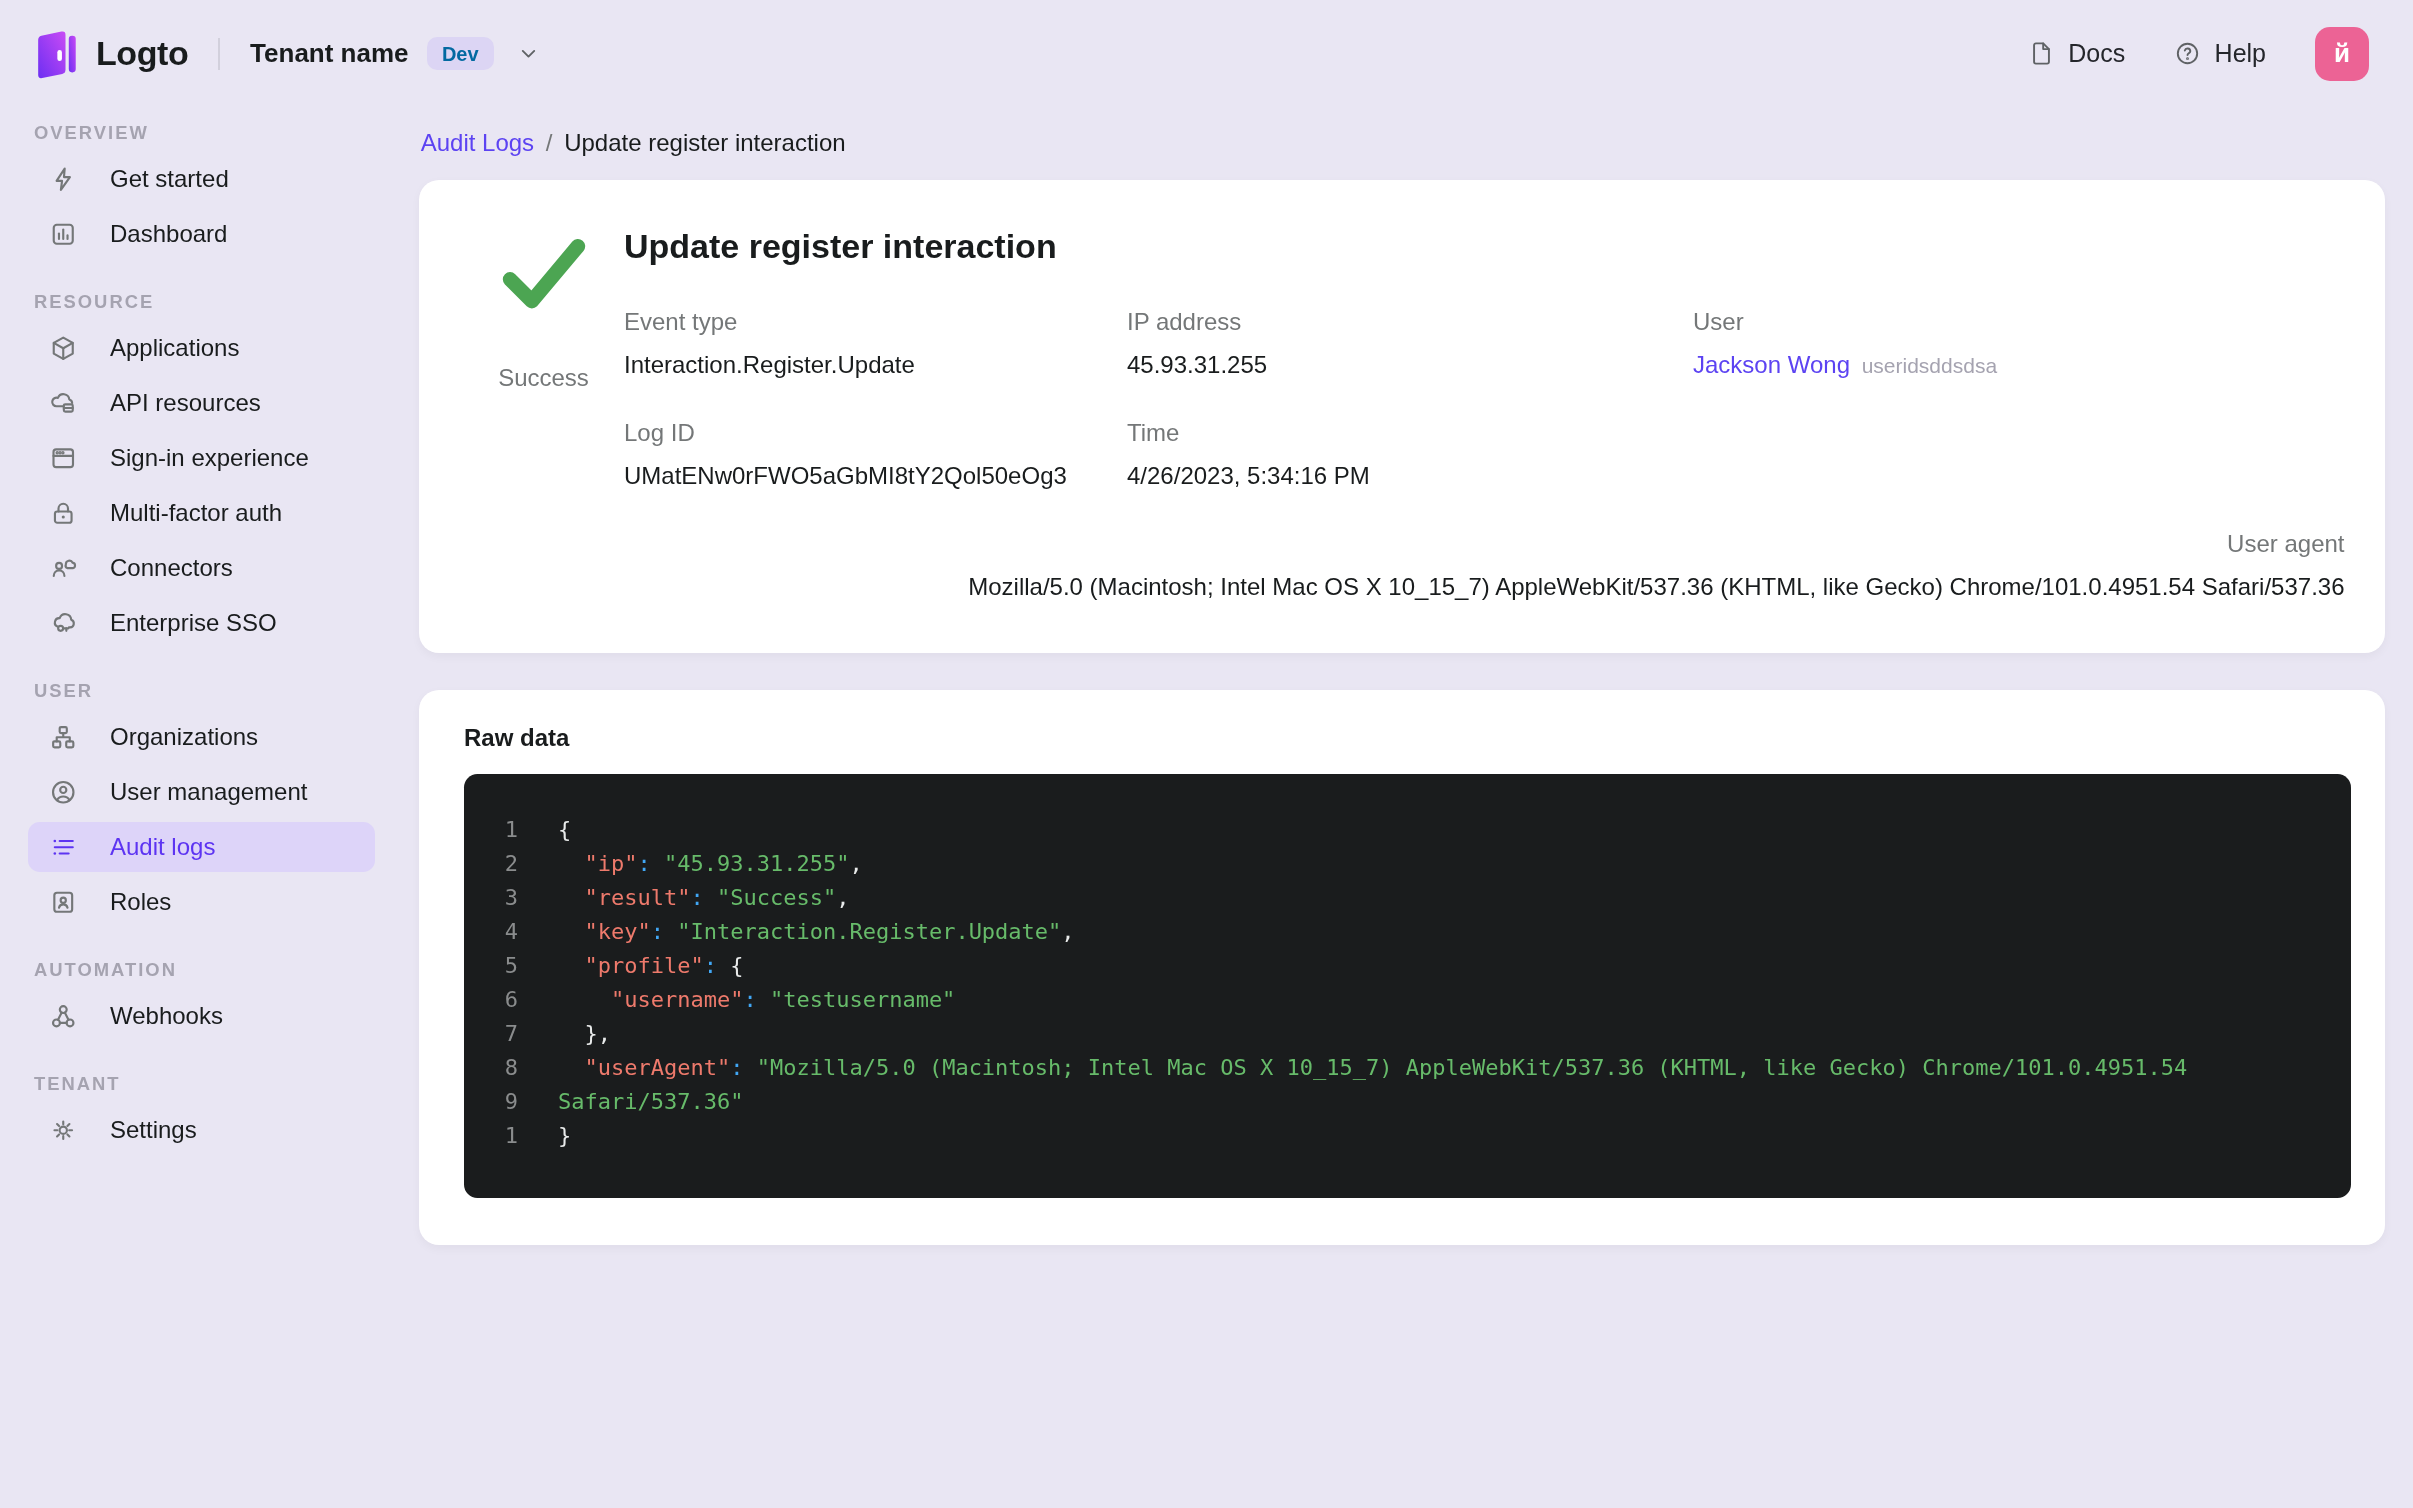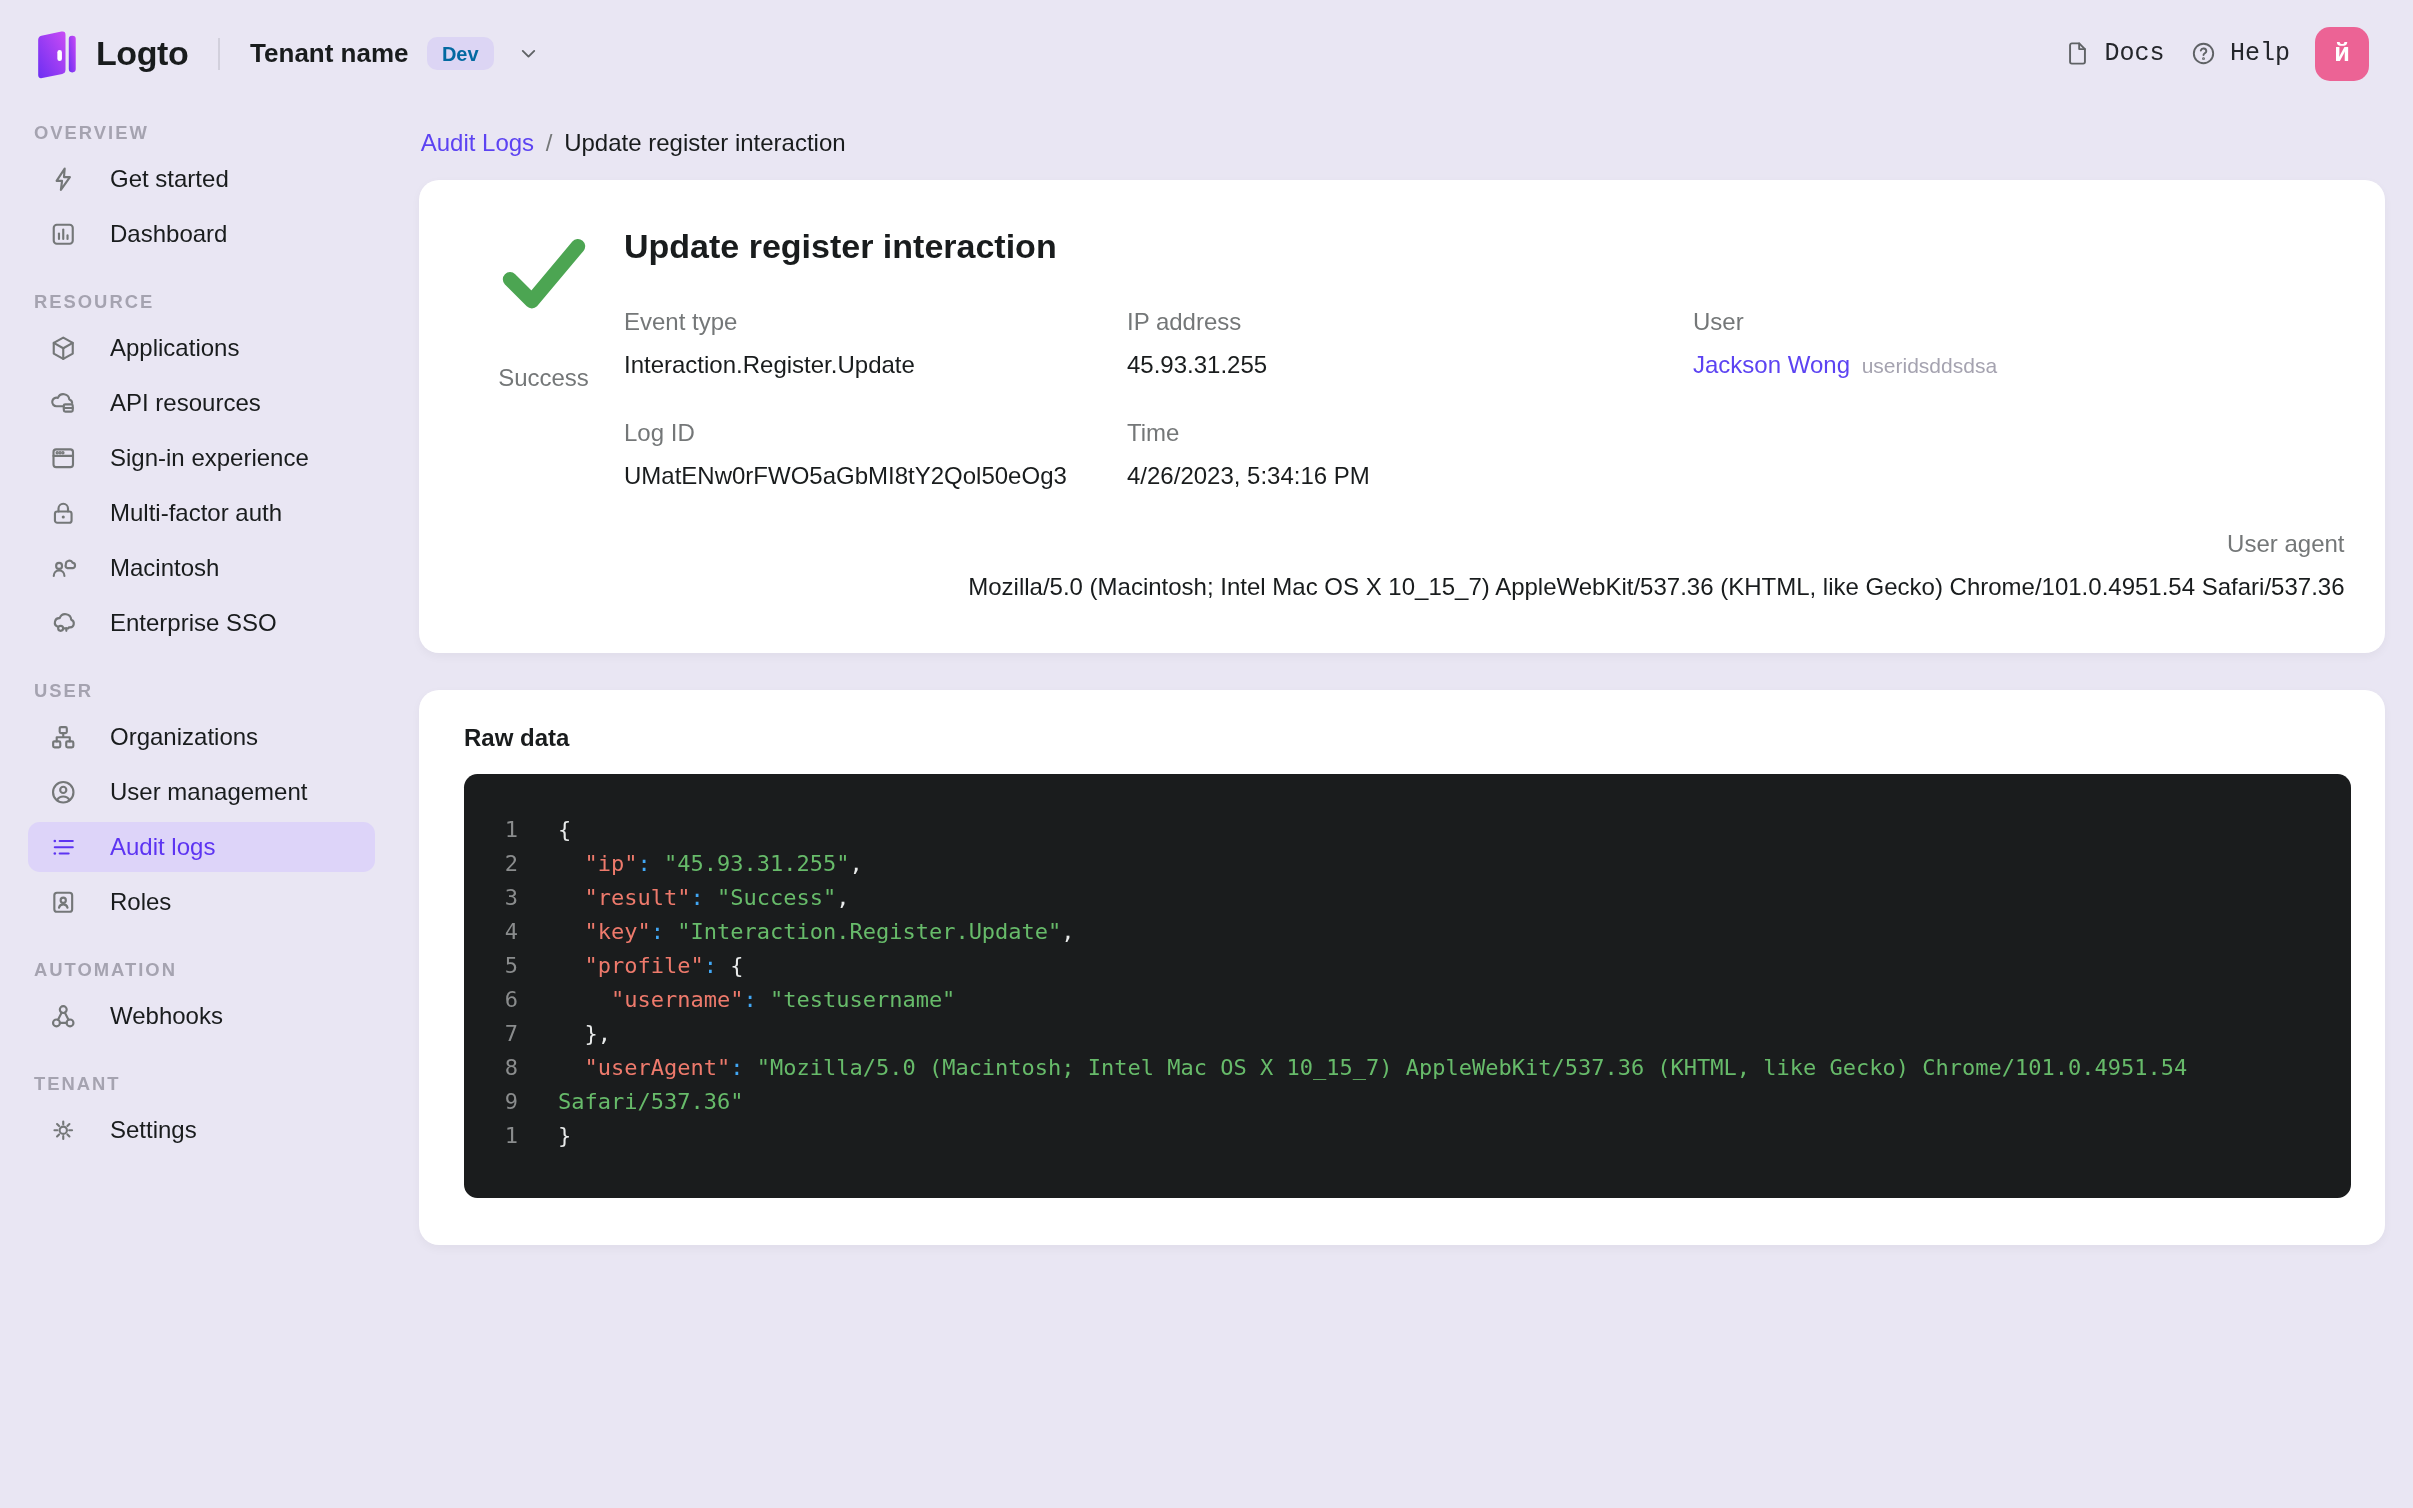--- a/index.html
+++ b/index.html
@@ -15,21 +15,21 @@
   
   .topbar { height:107px; display:flex; align-items:center; padding:0 44px 0 30px; }
   .brand { display:flex; align-items:center; gap:17px; }
   .brand-name { font-size:34px; font-weight:800; letter-spacing:-0.4px; color:#191c1d; }
   .topbar-divider { width:1.7px; height:32px; background:#d2d0dc; margin:0 30px; }
   .tenant { display:flex; align-items:center; }
   .tenant-name { font-size:26px; font-weight:700; color:#191c1d; }
   .tenant-badge { margin-left:18.4px; background:#dcd5f4; color:#0369a1; font-size:20px; font-weight:700;
                   padding:6.7px 15px; border-radius:10px; line-height:1; }
   .tenant-chevron { margin-left:22px; color:#5f6265; display:flex; }
-  .topbar-right { margin-left:auto; display:flex; align-items:center; gap:25px;font-family:Liberation Mono, monospace; }
+  .topbar-right { margin-left:auto; display:flex; align-items:center; gap:49px; }
   .topbar-link { display:flex; align-items:center; gap:13.4px; font-size:25px; color:#24262b; cursor:pointer; }
   .topbar-link .t-icon { color:#5f6265; display:flex; }
   .avatar { width:54px; height:54px; border-radius:15px; background:#ec6395; color:#fff;
             display:flex; align-items:center; justify-content:center; font-size:26px; font-weight:600; }
 
   
   .layout { display:flex; align-items:flex-start; }
   .sidebar { width:419px; flex-shrink:0; padding:8.4px 0 0 0; }
   .section-label { font-size:18.4px; font-weight:600; letter-spacing:2px; color:#a5a3b0;
                    margin:32px 0 10px 34px; }
@@ -197,21 +197,21 @@
         <span class="nav-label">Multi-factor auth</span>
       </div>
       <div class="nav-item">
         <span class="nav-icon">
           <svg width="28.5" height="28.5" viewBox="0 0 24 24" fill="none" stroke="currentColor" stroke-width="1.8" stroke-linecap="round" stroke-linejoin="round">
             <circle cx="8.5" cy="10" r="2.5"></circle>
             <path d="M4 18.5 c0-2.9 2-4.7 4.5-4.7 s4.5 1.8 4.5 4.7"></path>
             <path d="M14.2 8.7 a3 3 0 0 1 5.7-1.4 a2.4 2.4 0 0 1 .5 4.6 h-5 a2.5 2.5 0 0 1-1.2-3.2 z"></path>
           </svg>
         </span>
-        <span class="nav-label">Macintosh</span>
+        <span class="nav-label">Connectors</span>
       </div>
       <div class="nav-item">
         <span class="nav-icon">
           <svg width="28.5" height="28.5" viewBox="0 0 24 24" fill="none" stroke="currentColor" stroke-width="1.8" stroke-linecap="round" stroke-linejoin="round">
             <path d="M16.8 15.5 h1 a3.3 3.3 0 0 0 .9-6.4 a5 5 0 0 0-9.7-1.4 a3.7 3.7 0 0 0-1.5 7.2"></path>
             <circle cx="9.8" cy="16.3" r="2.1"></circle>
             <path d="M11.9 16.3 H16.3"></path>
             <path d="M14.6 16.3 V18.4"></path>
           </svg>
         </span>

